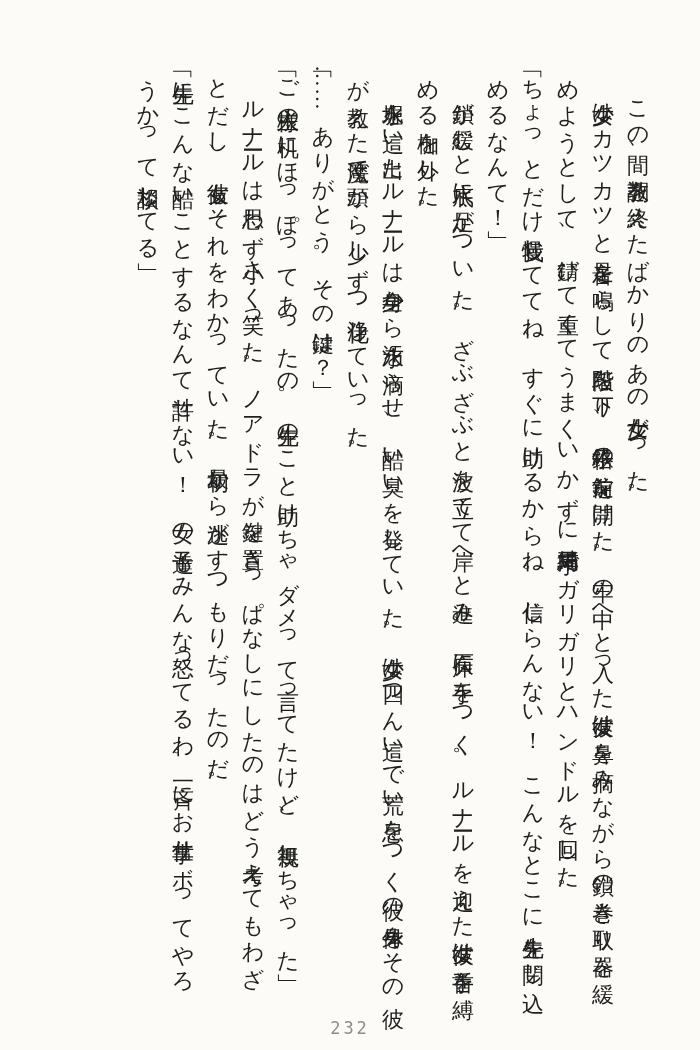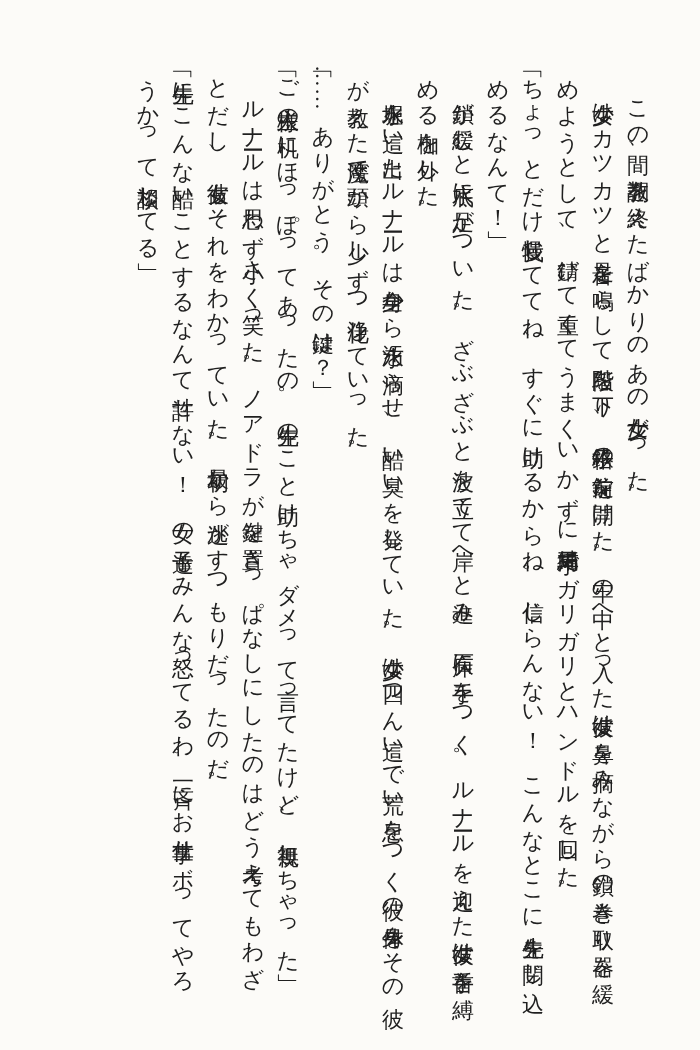--- a/index.html
+++ b/index.html
@@ -57,14 +57,15 @@
     <p class="indent">少女はカツカツと足音を鳴らして階段を下り、鉄格子の錠前を開けた。牢の中へと入った彼女は鼻を摘みながら鎖の巻き取り器を緩めようとして、錆びて重くてうまくいかずに結局両手でガリガリとハンドルを回した。</p>
     <p>「ちょっとだけ我慢しててね、すぐに助けるからね。信じらんない！　こんなとこに先生を閉じ込めるなんて！」</p>
     <p class="indent">鎖が緩むと水底に足がついた。ざぶざぶと波を立てて岸へと進み、石床に手をつく。ルナールを迎えた彼女は手首を縛める枷を外した。</p>
     <p class="indent">水堀を這い出たルナールは全身から汚水を滴らせ、酷い臭いを発していた。少女は四つん這いで荒い息をつく彼の身体をその彼が教えた魔法で頭から少しずつ浄化していった。</p>
     <p>「……ありがとう。その鍵は？」</p>
     <p>「ご主人様の机にほっぽってあったの。先生のこと助けちゃダメって言ってたけど、無視しちゃった」</p>
     <p class="indent">ルナールは思わず小さく笑った。ノアドラが鍵を置きっぱなしにしたのはどう考えてもわざとだし、彼女もそれをわかっていた。最初から逃がすつもりだったのだ。</p>
     <p>「先生にこんな酷いことするなんて許せない！　女の子達もみんな怒ってるわ。一斉にお仕事サボってやろうかって相談してる」</p>
   </div>
 
+  <div class="page-number" style="color: rgb(141, 141, 141);">232</div>
 
 </div>
 
 </body></html>

